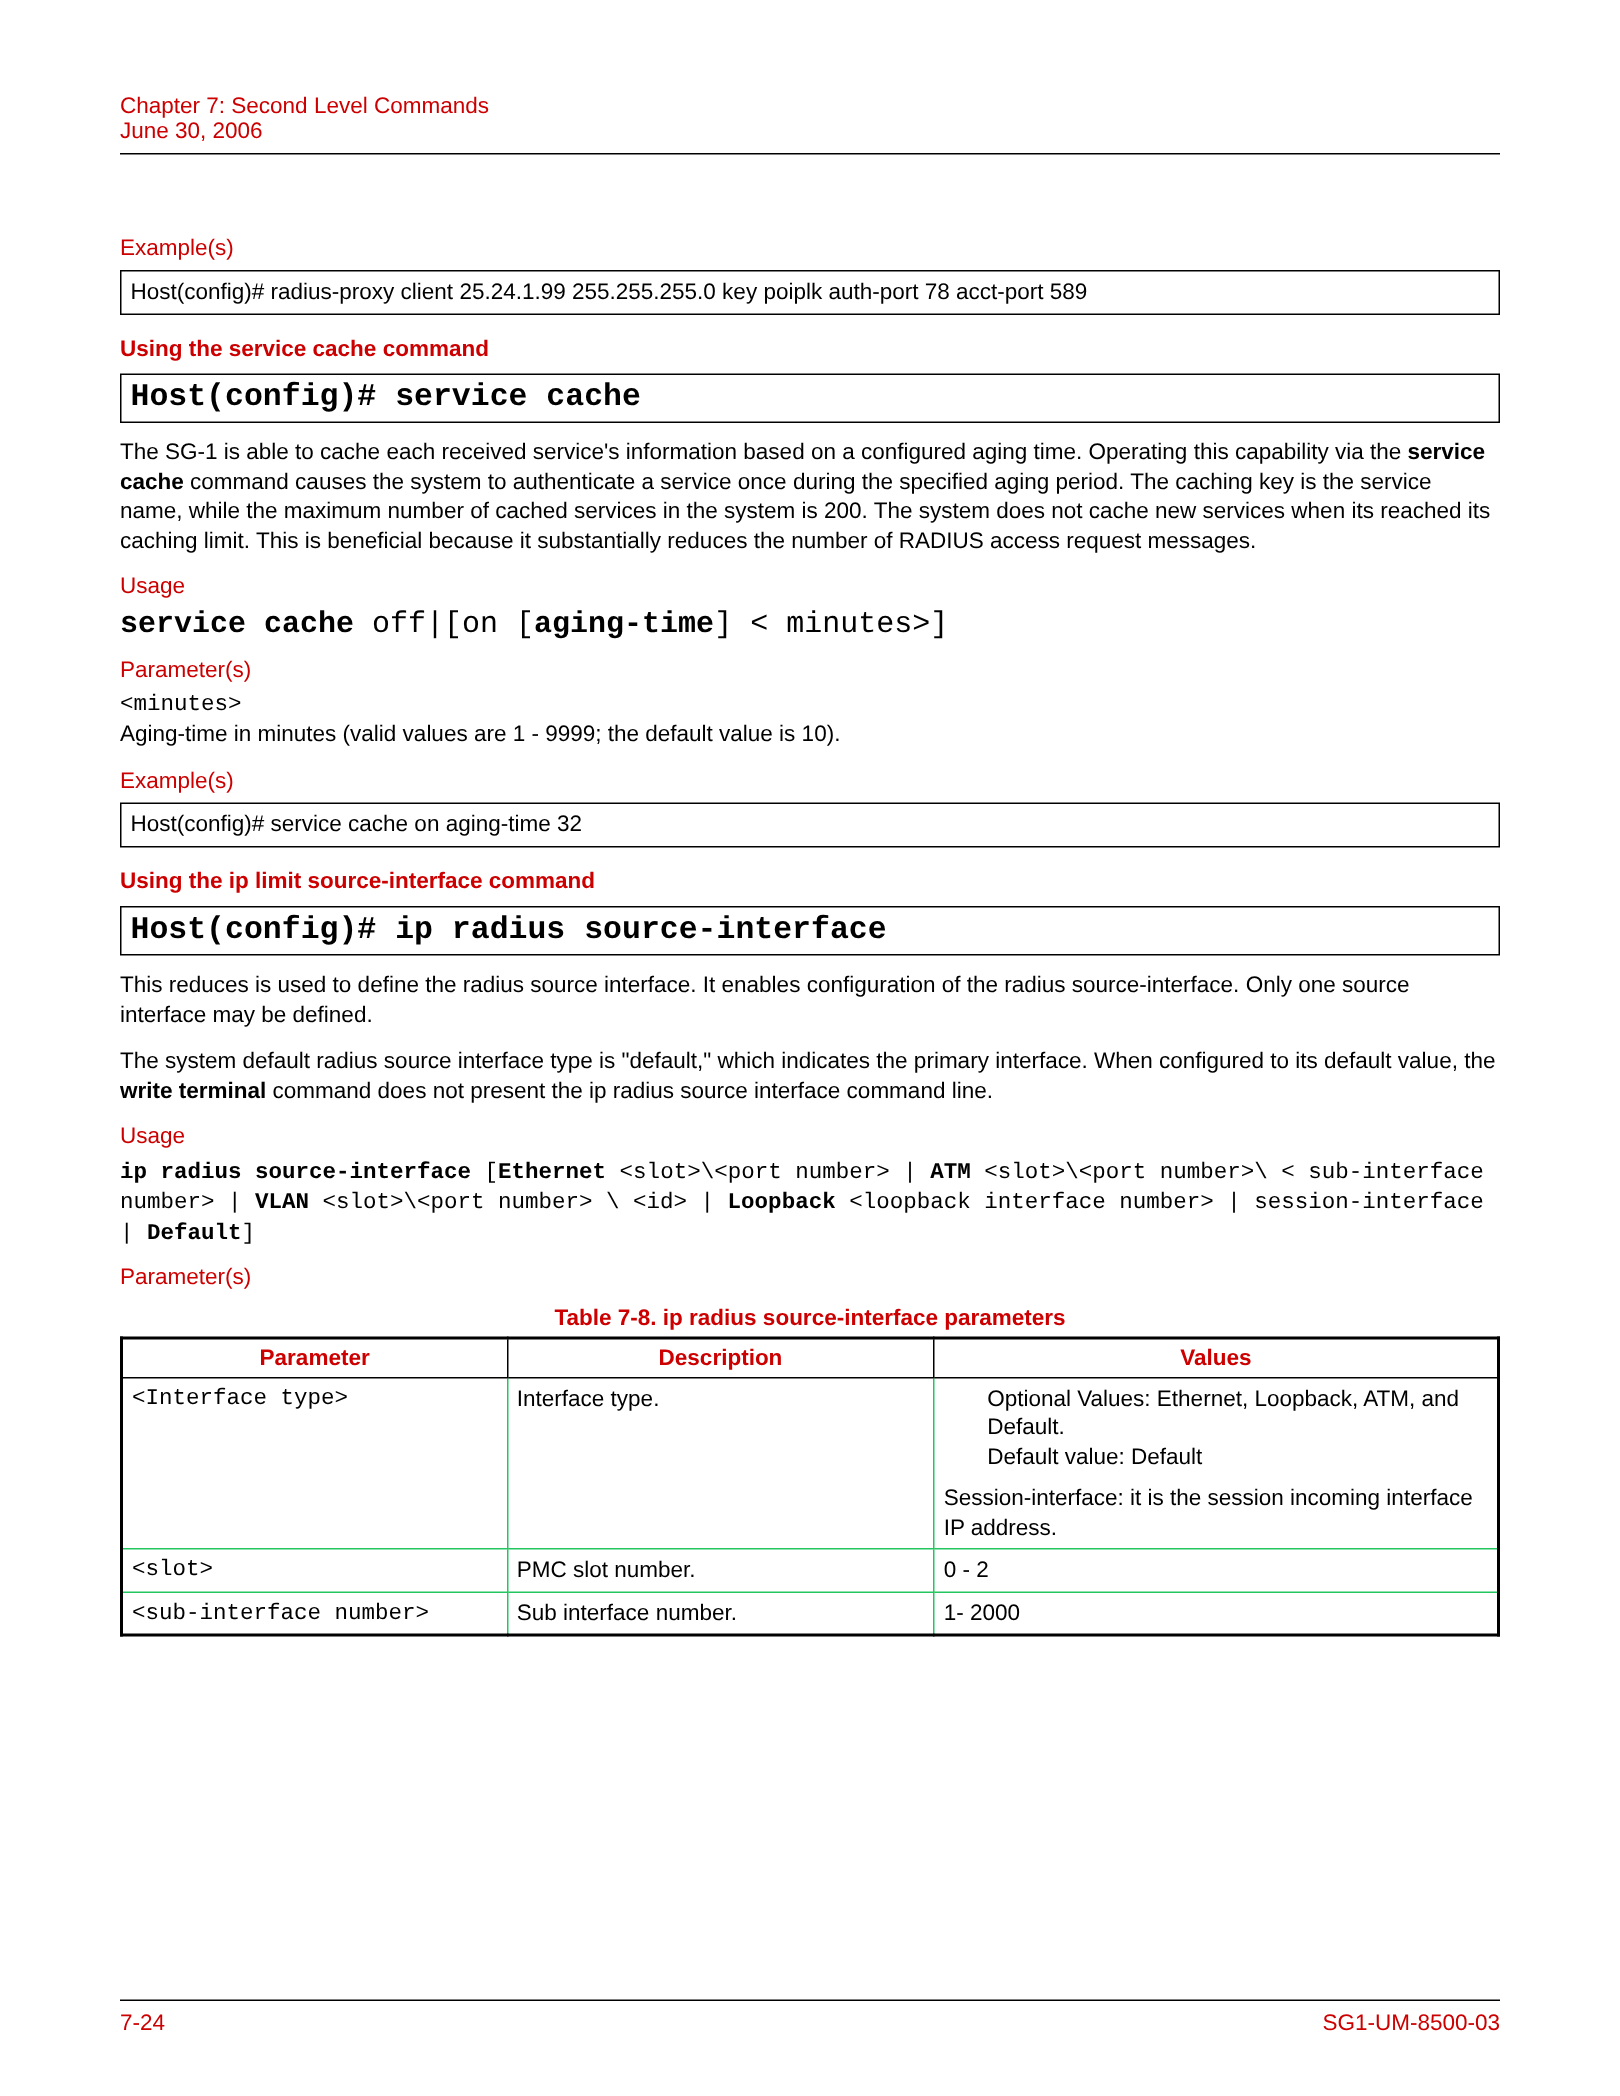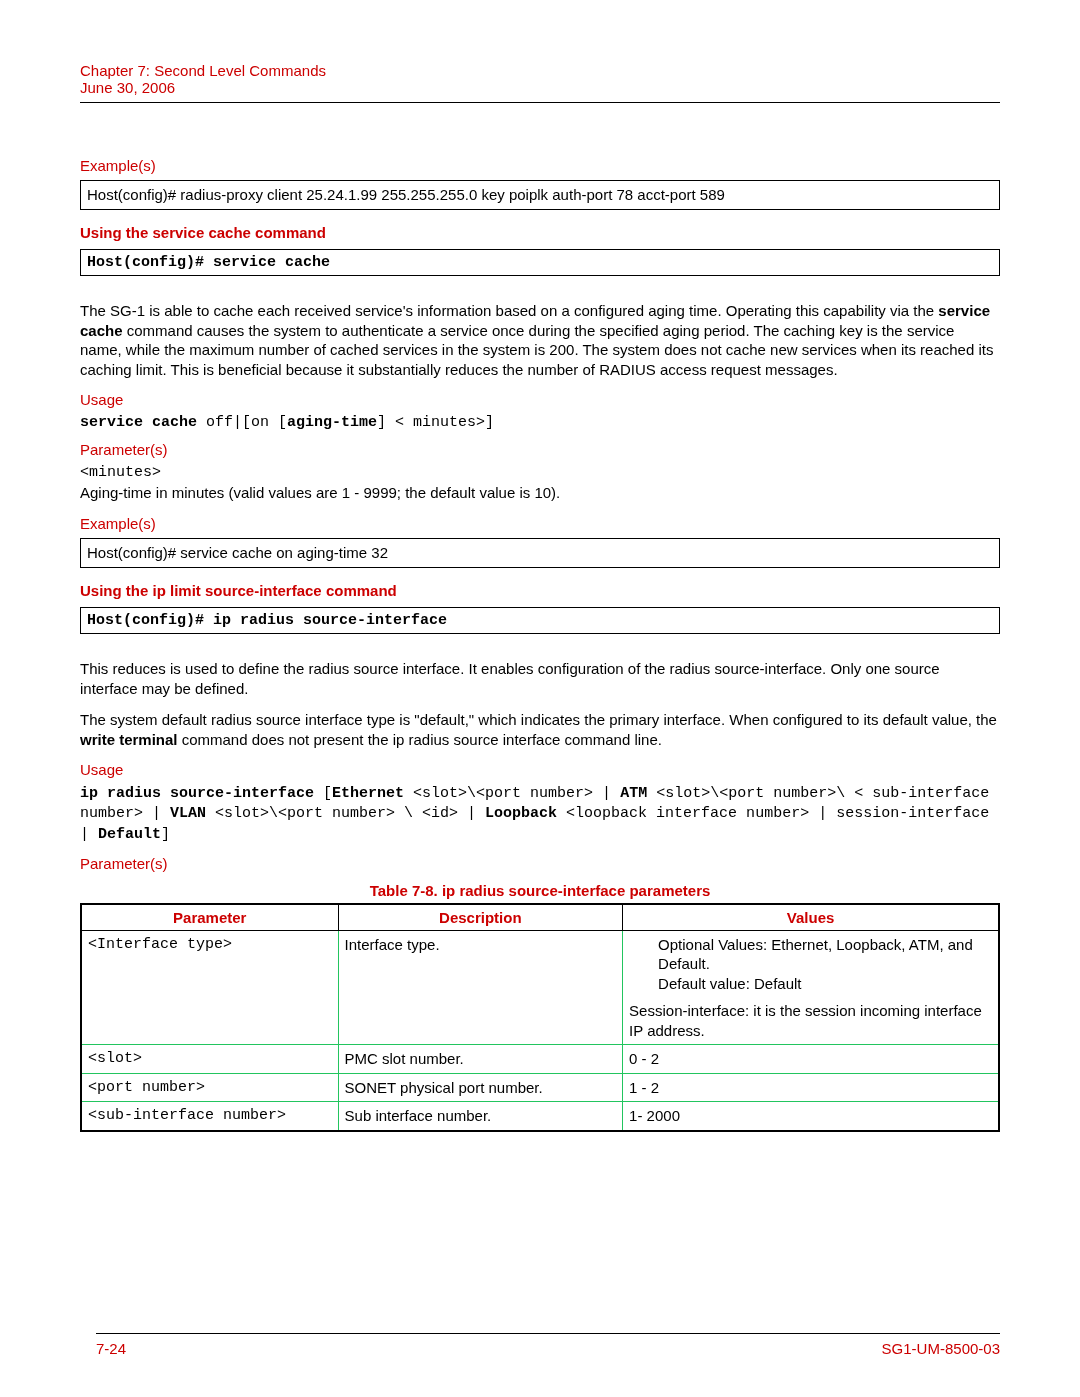--- a/index.html
+++ b/index.html
@@ -42,36 +42,36 @@
     padding: 4px 6px;
     margin: 4px 0 10px 0;
     font-family: Liberation Sans, sans-serif;
     font-size: 15px;
     white-space: pre-wrap;
     line-height: 1.35;
   }
   .code-box-bold {
     border: 1px solid #000;
     padding: 4px 6px;
-    margin: 4px 0 25px 0;
-    font-family: "Courier New", monospace;
-    font-size: 15px;
+    margin: 4px 0 10px 0;
+    font-family: "Courier New", monospace;
+    font-size: 21px;
     font-weight: bold;
     white-space: pre-wrap;
   }
   .body-text {
     margin: 8px 0 12px 0;
     line-height: 1.3;
   }
   .mono {
     font-family: "Courier New", monospace;
   }
   .usage-line {
     font-family: "Courier New", monospace;
-    font-size: 15px;
+    font-size: 20px;
     margin: 2px 0 7px 0;
     white-space: pre-wrap;
   }
   .usage-mixed {
     font-family: "Courier New", monospace;
     font-size: 15px;
     margin: 0 0 10px 0;
     line-height: 1.35;
   }
   .table-caption {
@@ -102,21 +102,21 @@
   }
   .footer-row {
     display: flex;
     justify-content: space-between;
     color: #cc0000;
     font-size: 15px;
     border-top: 1.5px solid #000;
     padding-top: 6px;
     position: absolute;
     bottom: 40px;
-    left: 96px;
+    left: 80px;
     right: 80px;
   }
   .col-param { width: 28%; }
   .col-desc  { width: 31%; }
   .col-vals  { width: 41%; }
   .cell-sub { margin-top: 8px; }
 </style>
 </head>
 <body>
 
@@ -178,25 +178,20 @@
 Default value: Default</div>
           <div class="cell-sub">Session-interface: it is the session incoming interface IP address.</div>
         </td>
       </tr>
       <tr>
         <td class="mono">&lt;slot&gt;</td>
         <td>PMC slot number.</td>
         <td>0 - 2</td>
       </tr>
       <tr>
-        <td class="mono">&lt;port number&gt;</td>
-        <td>SONET physical port number.</td>
-        <td>1 - 2</td>
-      </tr>
-      <tr>
         <td class="mono">&lt;sub-interface number&gt;</td>
         <td>Sub interface number.</td>
         <td>1- 2000</td>
       </tr>
     </tbody>
   </table>
 
   <div class="footer-row">
     <span>7-24</span>
     <span>SG1-UM-8500-03</span>

